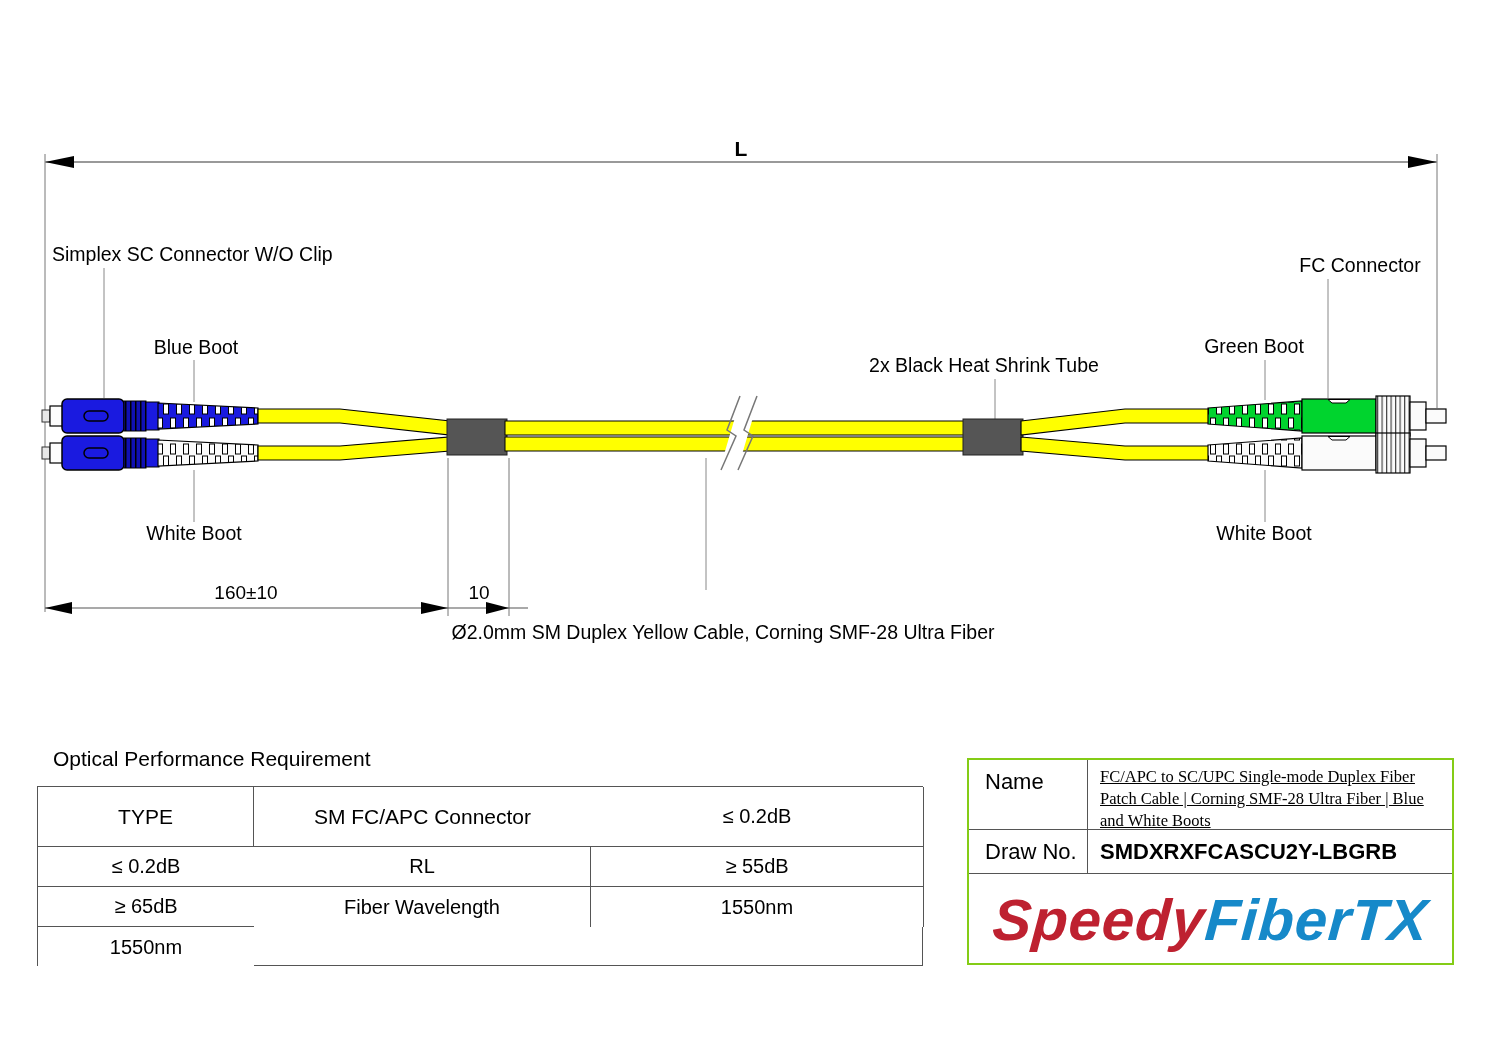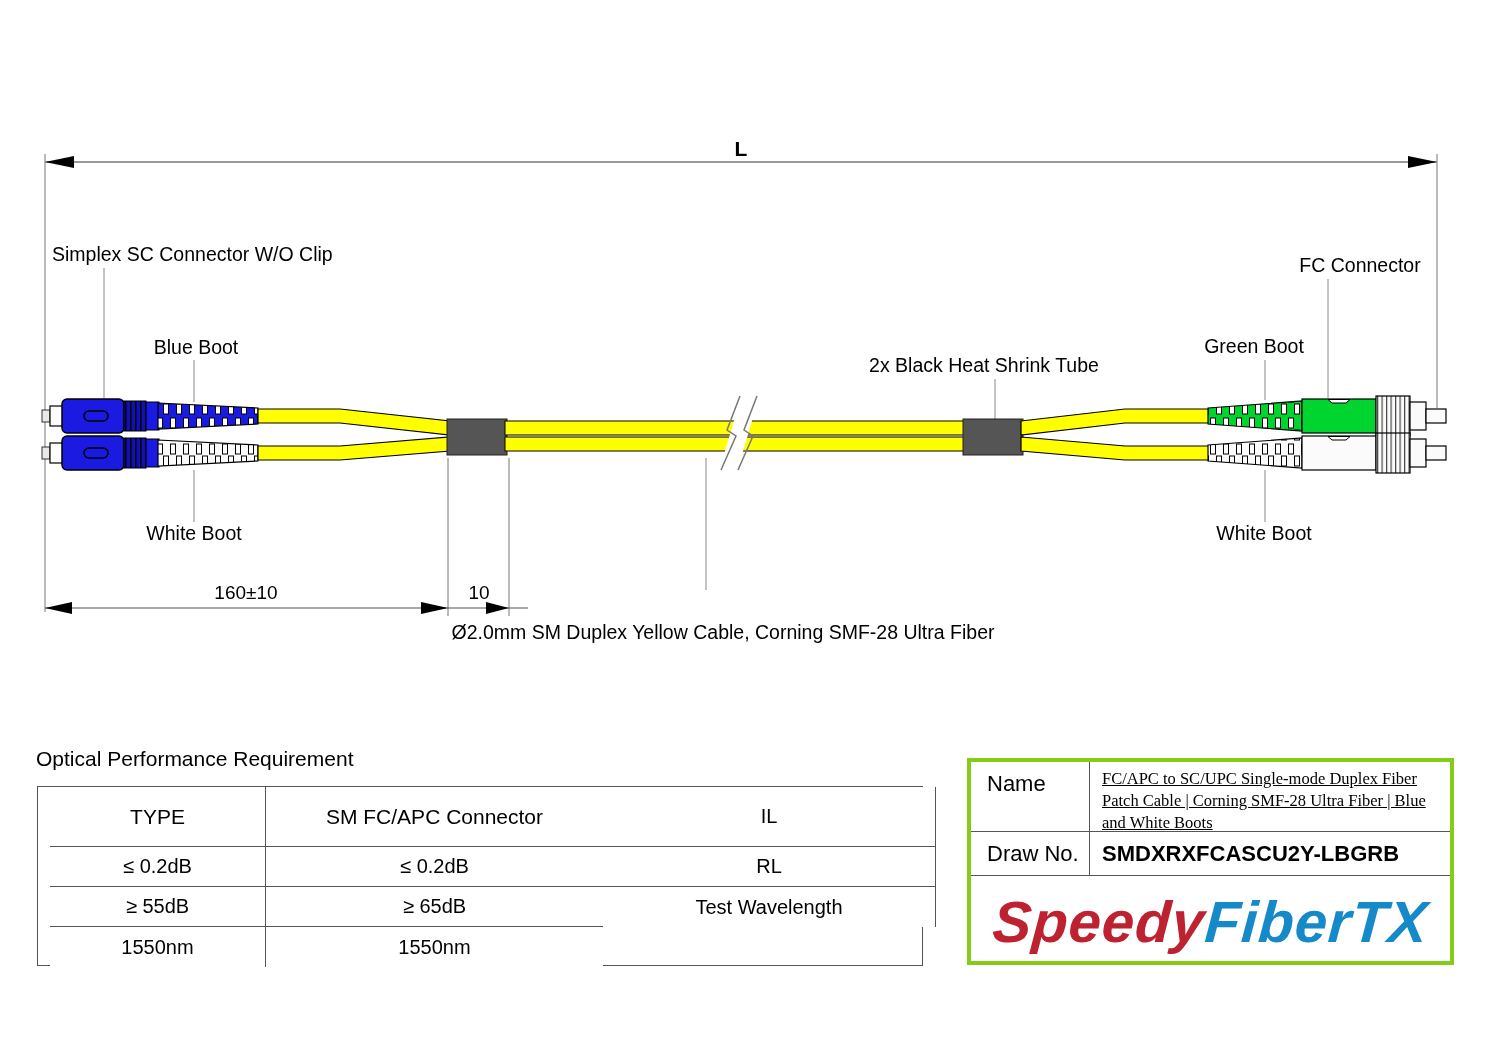--- a/index.html
+++ b/index.html
@@ -4,34 +4,34 @@
 <style>
   html,body{margin:0;padding:0;background:#fff;}
   .page{position:relative;width:1500px;height:1061px;background:#fff;overflow:hidden;
         font-family:"Liberation Sans",sans-serif;color:#000;}
   .diagram-svg{position:absolute;left:0;top:0;width:1500px;height:1061px;}
   .dlabel{font-family:"Liberation Sans",sans-serif;font-size:19.5px;fill:#000;}
   .dlabel-bold{font-family:"Liberation Sans",sans-serif;font-size:21px;font-weight:bold;fill:#000;}
   .dimtext{font-family:"Liberation Sans",sans-serif;font-size:19px;fill:#000;}
 
   
-  .perf-title{position:absolute;left:36px;top:747px;font-size:21px;color:#000;}
+  .perf-title{position:absolute;left:53px;top:747px;font-size:21px;color:#000;}
   .perf-table{position:absolute;left:37px;top:786px;width:886px;height:180px;
               display:grid;grid-template-columns:216px 337px 333px;grid-template-rows:60px 40px 40px 40px;
-              border:1px solid #555;box-sizing:border-box;background:#fff;padding-left:12px;}
+              border:1px solid #555;box-sizing:border-box;background:#fff;}
   .perf-cell{border-right:1px solid #555;border-bottom:1px solid #555;
              display:flex;align-items:center;justify-content:center;
              font-size:20px;box-sizing:border-box;background:#fff;}
   .perf-cell.hdr{font-size:21px;}
   .perf-cell.lastcol{border-right:none;}
   .perf-cell.lastrow{border-bottom:none;}
 
   
   .tblock{position:absolute;left:967px;top:758px;width:487px;height:207px;
-          border:4px solid #84cc16;box-sizing:border-box;background:#fff;}
+          border:2px solid #84cc16;box-sizing:border-box;background:#fff;}
   .tb-row{display:flex;border-bottom:1px solid #555;box-sizing:border-box;}
   .tb-row-name{height:70px;}
   .tb-row-draw{height:44px;}
   .tb-label{width:119px;border-right:1px solid #555;box-sizing:border-box;
             font-size:22px;display:flex;align-items:center;padding-left:16px;}
   .tb-row-name .tb-label{align-items:flex-start;padding-top:9px;}
   .tb-value{flex:1;box-sizing:border-box;padding:6px 10px 0 12px;}
   .tb-value-name{font-family:"Liberation Serif",serif;font-size:16.5px;line-height:1.32;text-decoration:underline;}
   .tb-value-draw{font-size:22px;display:flex;align-items:center;padding-top:0;font-weight:bold;}
   .tb-logo{height:91px;display:flex;align-items:center;justify-content:center;
@@ -174,29 +174,28 @@
     </g>
 
     <text x="723" y="639" text-anchor="middle" class="dlabel">Ø2.0mm SM Duplex Yellow Cable, Corning SMF-28 Ultra Fiber</text>
   </svg>
 
   <div class="perf-title">Optical Performance Requirement</div>
   <div class="perf-table">
     <div class="perf-cell hdr">TYPE</div>
     <div class="perf-cell hdr lastcol">SM FC/APC Connector</div>
 
-    <div class="perf-cell">IL</div>
     <div class="perf-cell">≤ 0.2dB</div>
     <div class="perf-cell lastcol">≤ 0.2dB</div>
 
     <div class="perf-cell">RL</div>
     <div class="perf-cell">≥ 55dB</div>
     <div class="perf-cell lastcol">≥ 65dB</div>
 
-    <div class="perf-cell lastrow">Test Wavelength</div>
+    <div class="perf-cell lastrow">Fiber Wavelength</div>
     <div class="perf-cell lastrow">1550nm</div>
     <div class="perf-cell lastcol lastrow">1550nm</div>
   </div>
 
   <div class="tblock">
     <div class="tb-row tb-row-name">
       <div class="tb-label">Name</div>
       <div class="tb-value tb-value-name">FC/APC to SC/UPC Single-mode Duplex Fiber Patch Cable | Corning SMF-28 Ultra Fiber | Blue and White Boots</div>
     </div>
     <div class="tb-row tb-row-draw">

